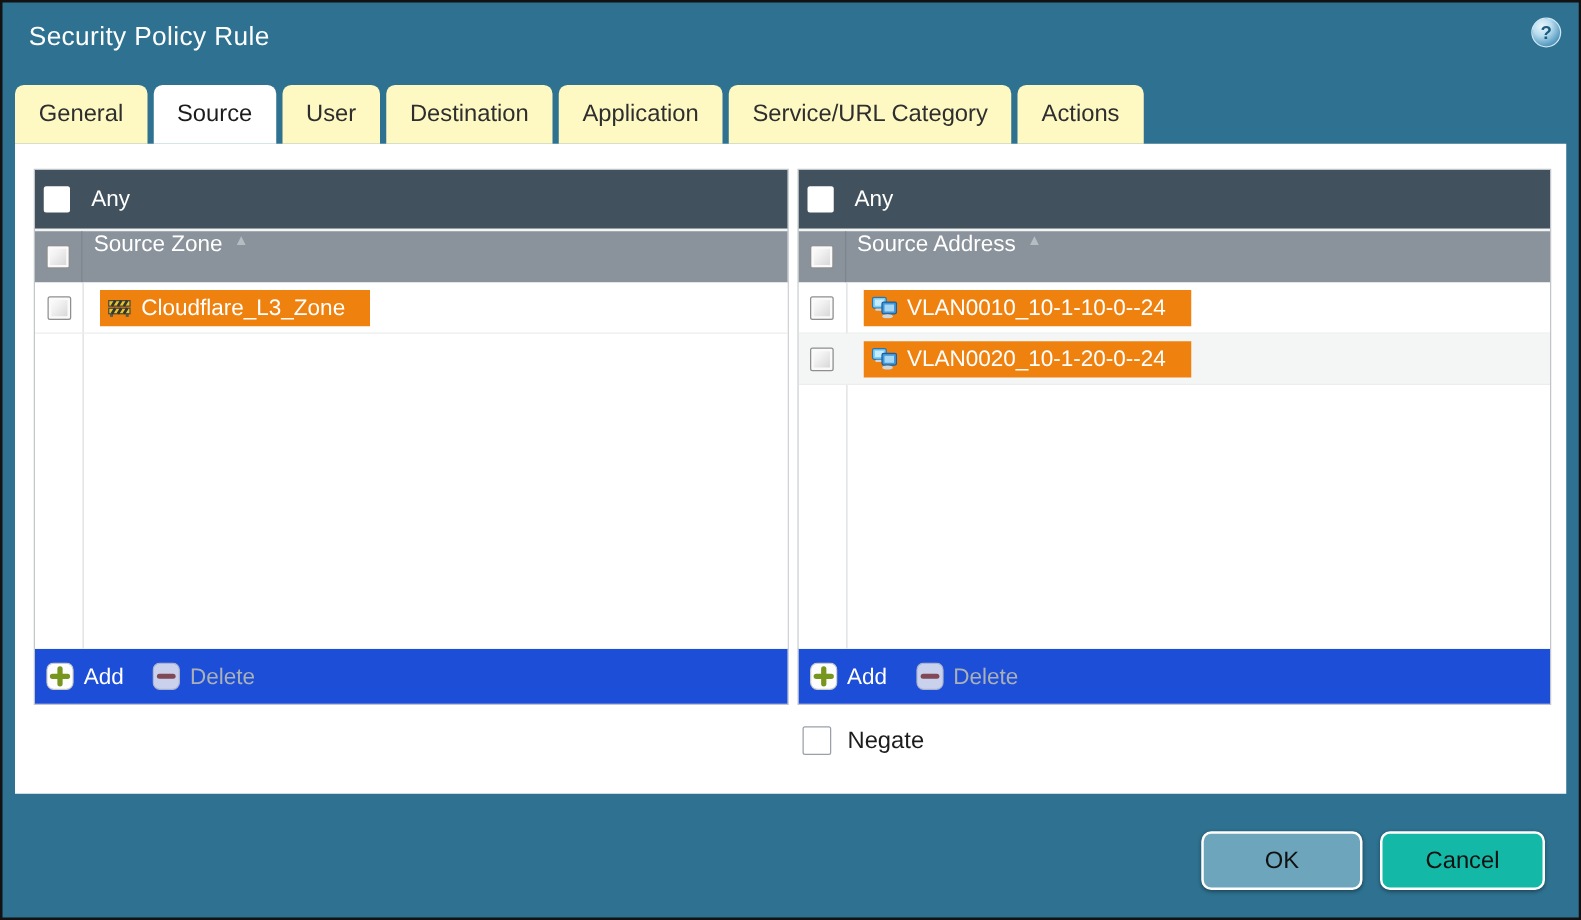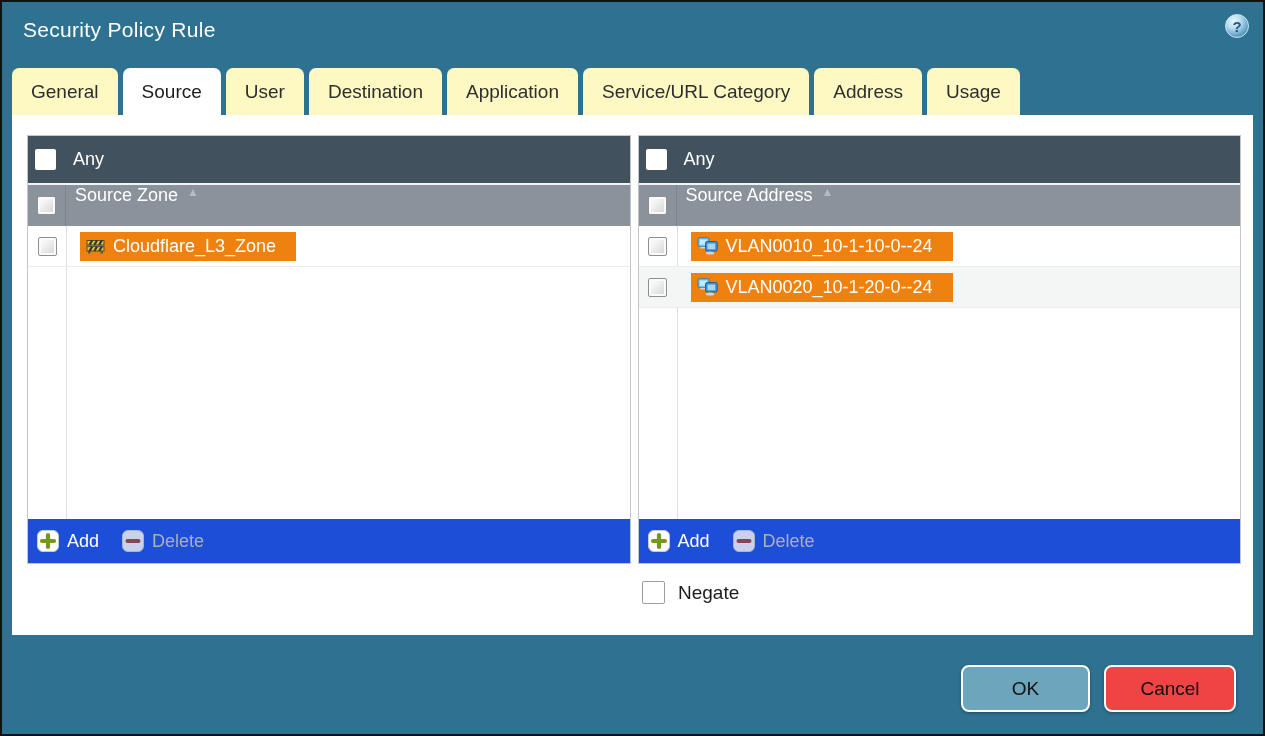--- a/index.html
+++ b/index.html
@@ -74,39 +74,38 @@
   .negate-checkbox { width:23px; height:23px; background:#ffffff; border:1px solid #99a1a7; border-radius:2px; cursor:pointer; }
   .negate-label { font-size:19px; color:#1c1c1c; }
   
   .action-buttons { position:absolute; top:663px; right:27px; display:flex; gap:14px; }
   .btn {
     height:47px; border:2px solid #ffffff; border-radius:8px; font-size:19px; color:#111111;
     display:flex; align-items:center; justify-content:center; cursor:pointer;
     box-shadow:0 1px 3px rgba(0,0,0,.35); font-family:"Liberation Sans", sans-serif;
   }
   .btn-ok { width:129px; background:#6da6bc; }
-  .btn-cancel { width:132px; background:#ef4444; }
+  .btn-cancel { width:132px; background:#14b8a6; }
 </style>
 </head>
 <body>
 
 <div class="title-bar">
   <div class="title-text">Security Policy Rule</div>
   <div class="help-icon">?</div>
 </div>
 
 <div class="tab-row">
   <div class="tab">General</div>
   <div class="tab active">Source</div>
   <div class="tab">User</div>
   <div class="tab">Destination</div>
   <div class="tab">Application</div>
   <div class="tab">Service/URL Category</div>
-  <div class="tab">Address</div>
-  <div class="tab">Usage</div>
+  <div class="tab">Actions</div>
 </div>
 
 <div class="dialog-body">
   <div class="panels">
 
     <div class="panel">
       <div class="any-header">
         <div class="any-checkbox"></div>
         <div class="any-label">Any</div>
       </div>

